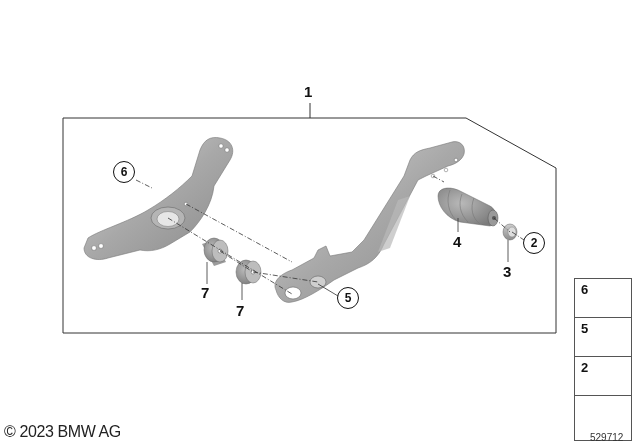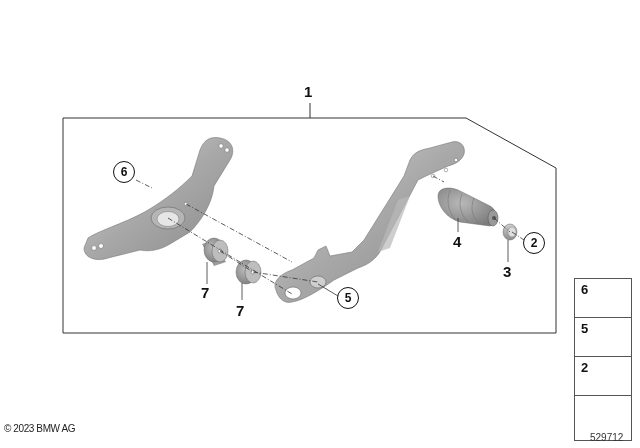--- a/index.html
+++ b/index.html
@@ -1,20 +1,20 @@
 <!DOCTYPE html>
 <html><head>
 <meta charset="utf-8">
 <style>
   html, body { margin:0; padding:0; background:#ffffff; }
   body { width:640px; height:448px; position:relative; overflow:hidden; font-family:"Liberation Sans", sans-serif; }
   .stage { position:absolute; left:0; top:0; width:640px; height:448px; }
   .num { position:absolute; font-weight:bold; font-size:15px; color:#111; font-family:"Liberation Sans", sans-serif; line-height:1; }
   .circ { position:absolute; width:20px; height:20px; border:1.4px solid #111; border-radius:50%; background:#fff; font-weight:bold; font-size:12px; text-align:center; line-height:20px; color:#111; box-sizing:content-box; }
-  .copyright { position:absolute; left:4px; top:423px; font-size:10px; color:#222; letter-spacing:-0.4px; }
+  .copyright { position:absolute; left:4px; top:423px; font-size:16px; color:#222; letter-spacing:-0.4px; }
   .imgid { position:absolute; left:590px; top:432px; font-size:10px; color:#333; }
   .legend { position:absolute; left:574px; top:278px; width:58px; }
   .lcell { position:relative; height:38px; border:1px solid #555; border-bottom:none; background:#fff; }
   .lcell:last-child { border-bottom:1px solid #555; height:44px; }
   .lnum { position:absolute; left:6px; top:3px; font-weight:bold; font-size:13px; color:#111; }
 </style>
 </head>
 <body>
 
 <div class="stage">

